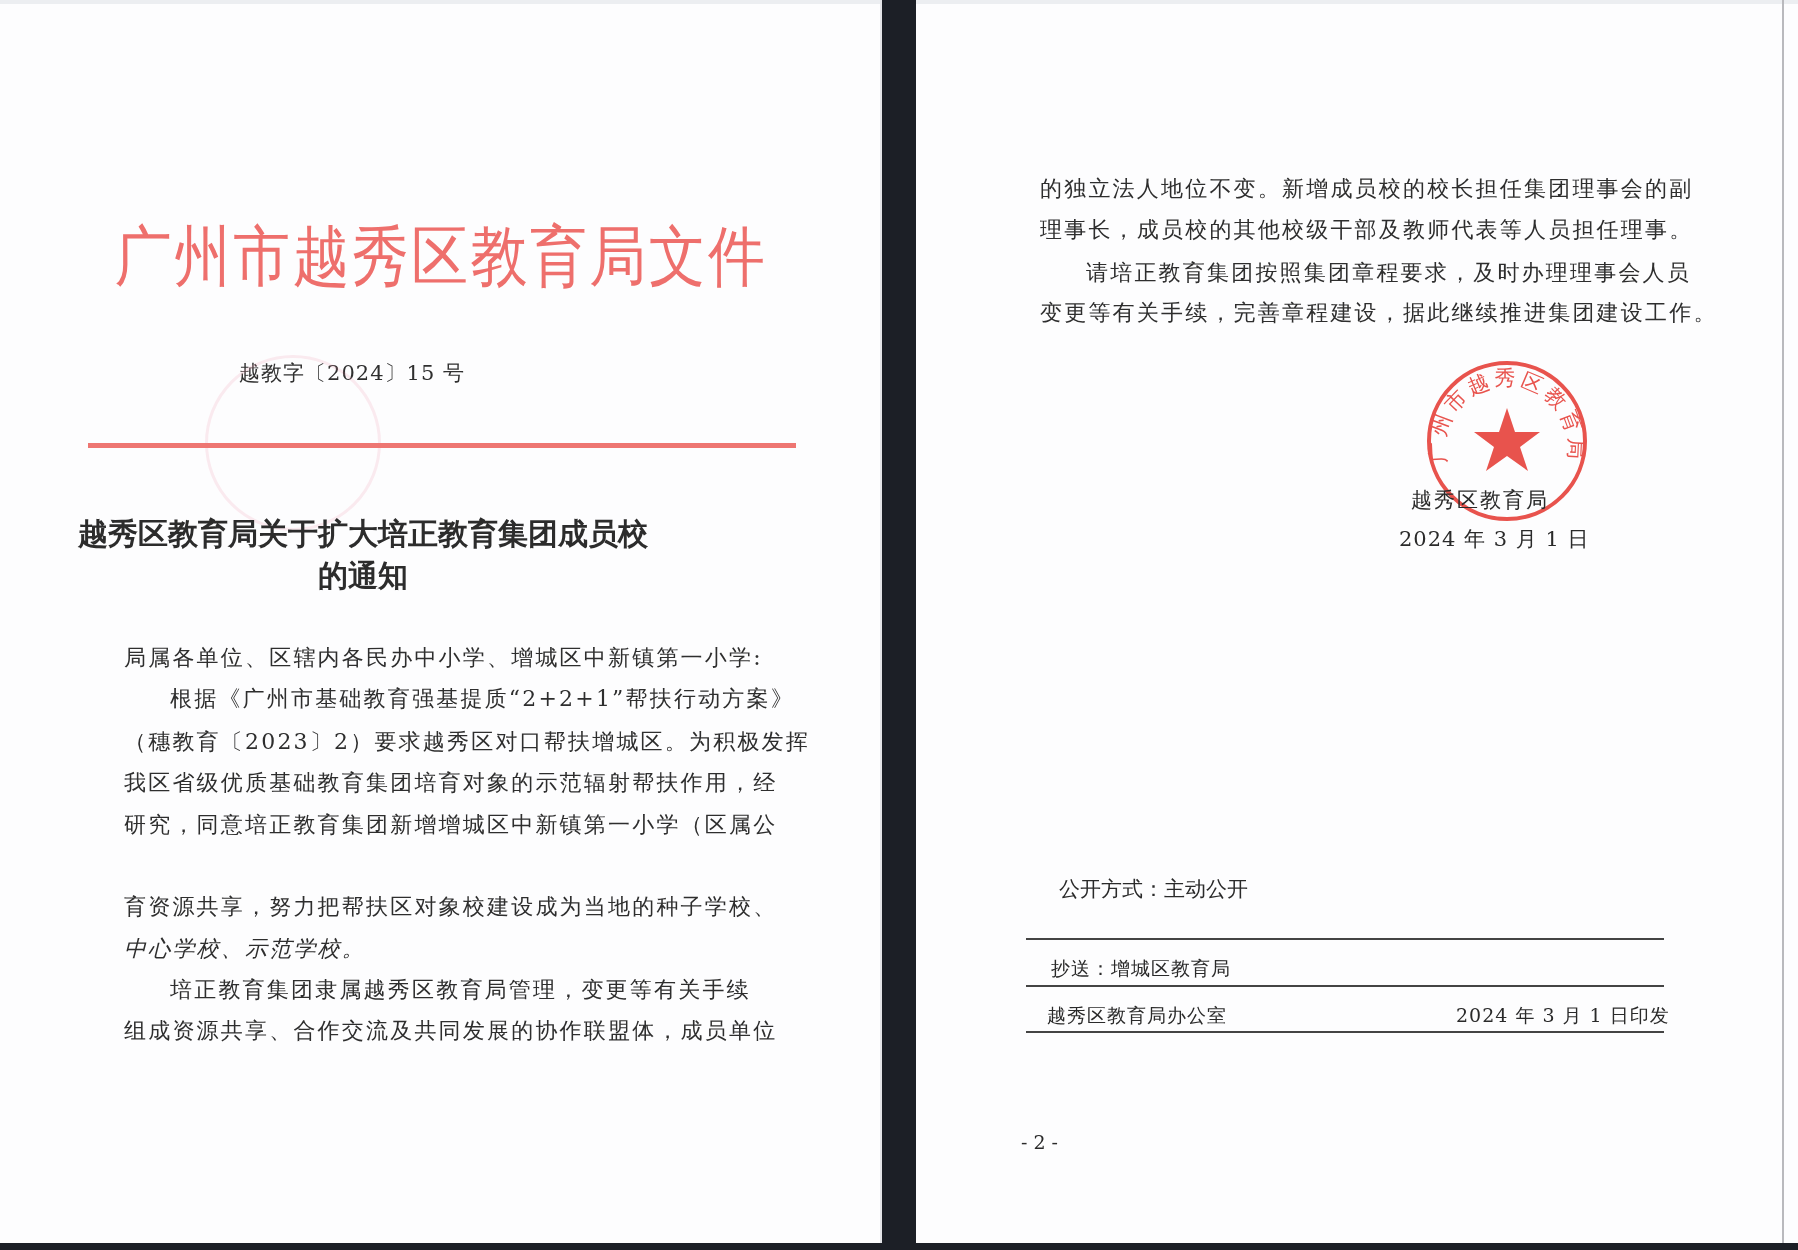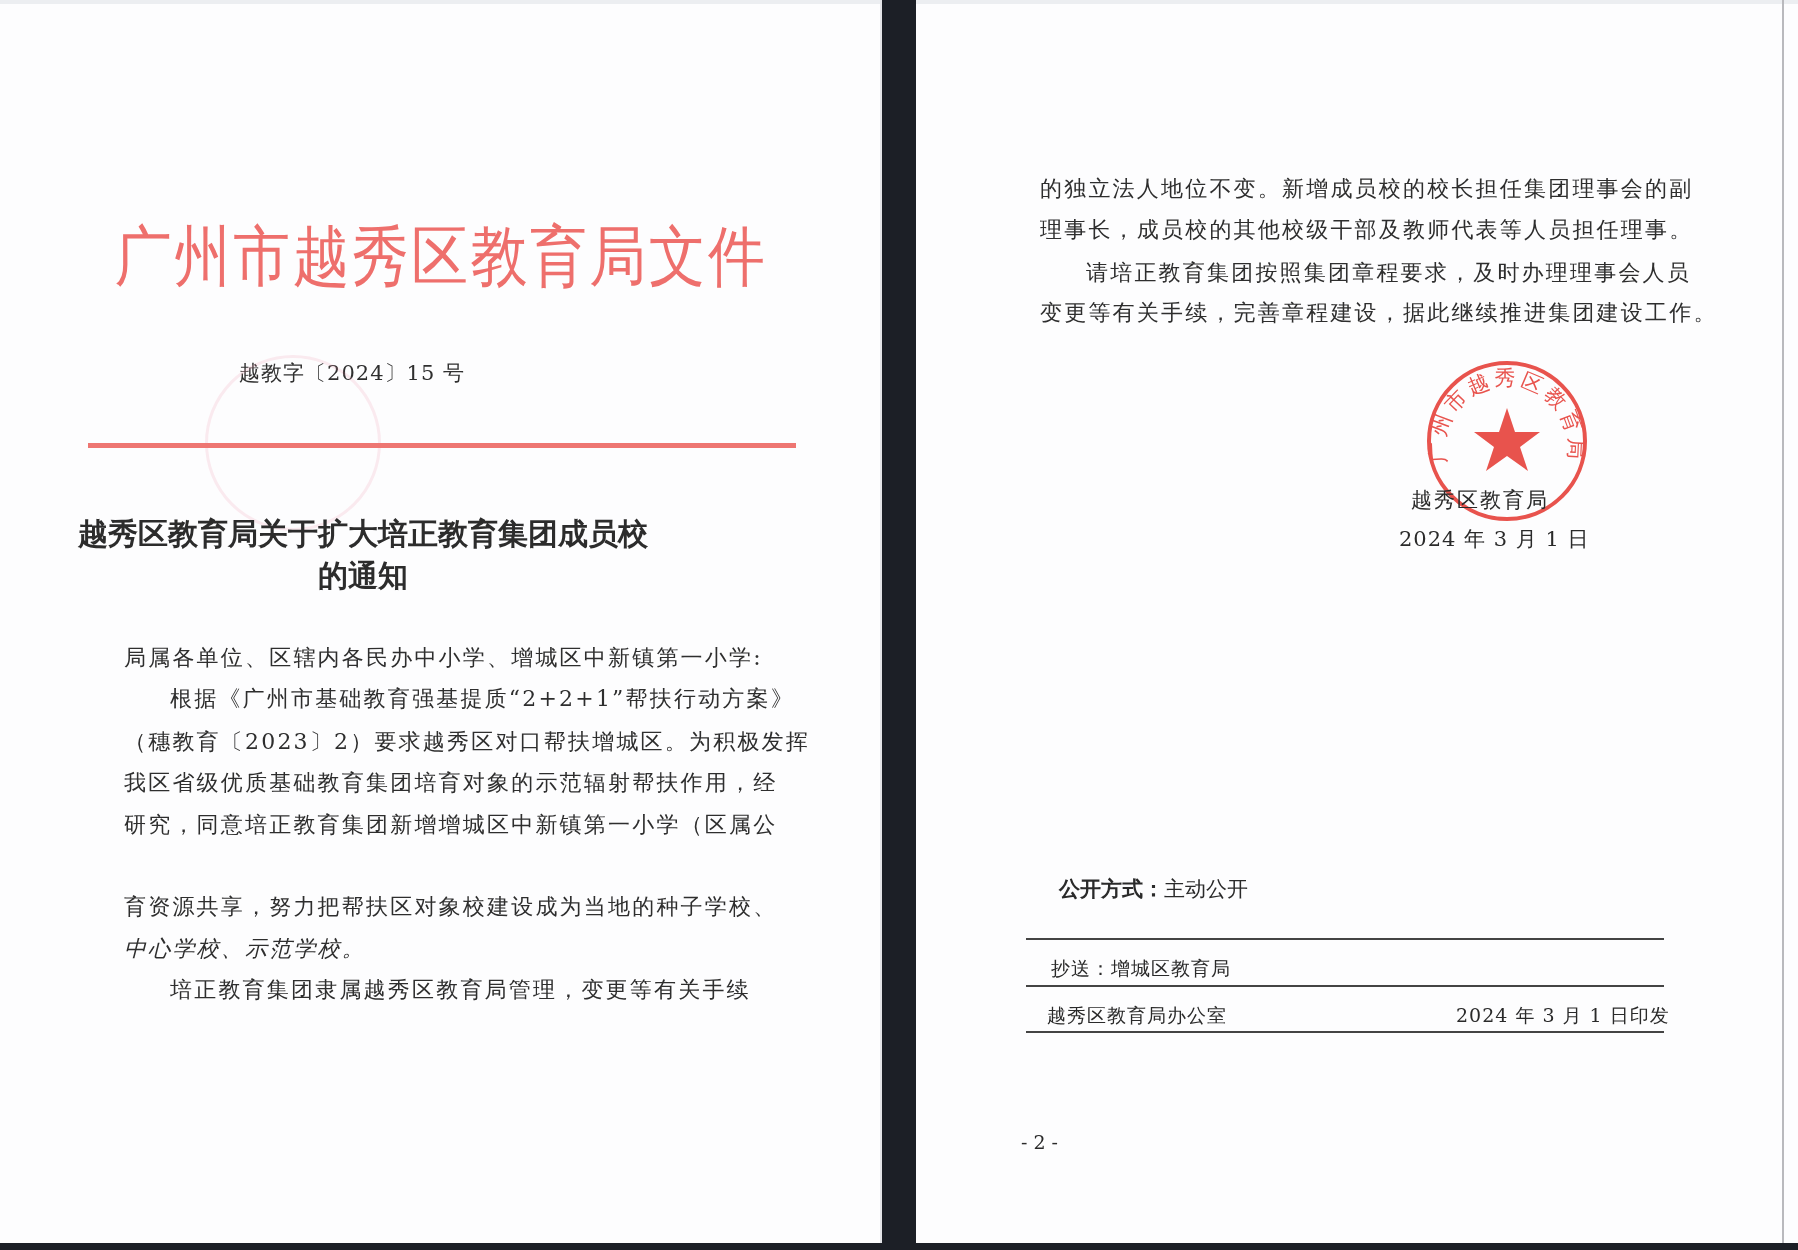--- a/index.html
+++ b/index.html
@@ -41,21 +41,21 @@
   }
   .body-line { font-size: 22px; color: #2e2e2e; letter-spacing: 2.2px; }
 
   
   .seal {
     left: 508px; top: 358px; width: 166px; height: 166px;
   }
   .sig-org { font-size: 21px; letter-spacing: 2px; }
   .sig-date { font-size: 21px; letter-spacing: 1px; }
   .disclosure { font-family: "DejaVu Sans", "Liberation Sans", sans-serif; font-size: 21px; }
-  .disclosure .label { font-weight: bold; }
+  .disclosure .label { font-weight: normal; }
   .rule { position: absolute; left: 110px; width: 638px; height: 1.5px; background: #444; }
   .cc-line { font-size: 19px; letter-spacing: 1px; }
   .print-line { font-size: 19px; letter-spacing: 1px; }
   .page-num { font-size: 19px; }
 </style>
 </head>
 <body>
 
 <div class="page" id="page-left">
   <div class="top-shadow"></div>
@@ -71,20 +71,21 @@
   </div>
 
   <div class="abs body-line" style="left:124px; top:643px;">局属各单位、区辖内各民办中小学、增城区中新镇第一小学:</div>
   <div class="abs body-line" style="left:170px; top:684px;">根据《广州市基础教育强基提质“2+2+1”帮扶行动方案》</div>
   <div class="abs body-line" style="left:124px; top:727px;">（穗教育〔2023〕2）要求越秀区对口帮扶增城区。为积极发挥</div>
   <div class="abs body-line" style="left:124px; top:768px;">我区省级优质基础教育集团培育对象的示范辐射帮扶作用，经</div>
   <div class="abs body-line" style="left:124px; top:810px;">研究，同意培正教育集团新增增城区中新镇第一小学（区属公</div>
   <div class="abs body-line" style="left:124px; top:892px;">育资源共享，努力把帮扶区对象校建设成为当地的种子学校、</div>
   <div class="abs body-line" style="left:124px; top:934px;font-style:italic;">中心学校、示范学校。</div>
   <div class="abs body-line" style="left:170px; top:975px;">培正教育集团隶属越秀区教育局管理，变更等有关手续</div>
+  <div class="abs body-line" style="left:124px; top:1016px;">组成资源共享、合作交流及共同发展的协作联盟体，成员单位</div>
 </div>
 
 <div class="page" id="page-right">
   <div class="top-shadow"></div>
   <div class="edge"></div>
 
   <div class="abs body-line" style="left:124px; top:174px;">的独立法人地位不变。新增成员校的校长担任集团理事会的副</div>
   <div class="abs body-line" style="left:124px; top:215px;">理事长，成员校的其他校级干部及教师代表等人员担任理事。</div>
   <div class="abs body-line" style="left:170px; top:258px;">请培正教育集团按照集团章程要求，及时办理理事会人员</div>
   <div class="abs body-line" style="left:124px; top:298px;">变更等有关手续，完善章程建设，据此继续推进集团建设工作。</div>

